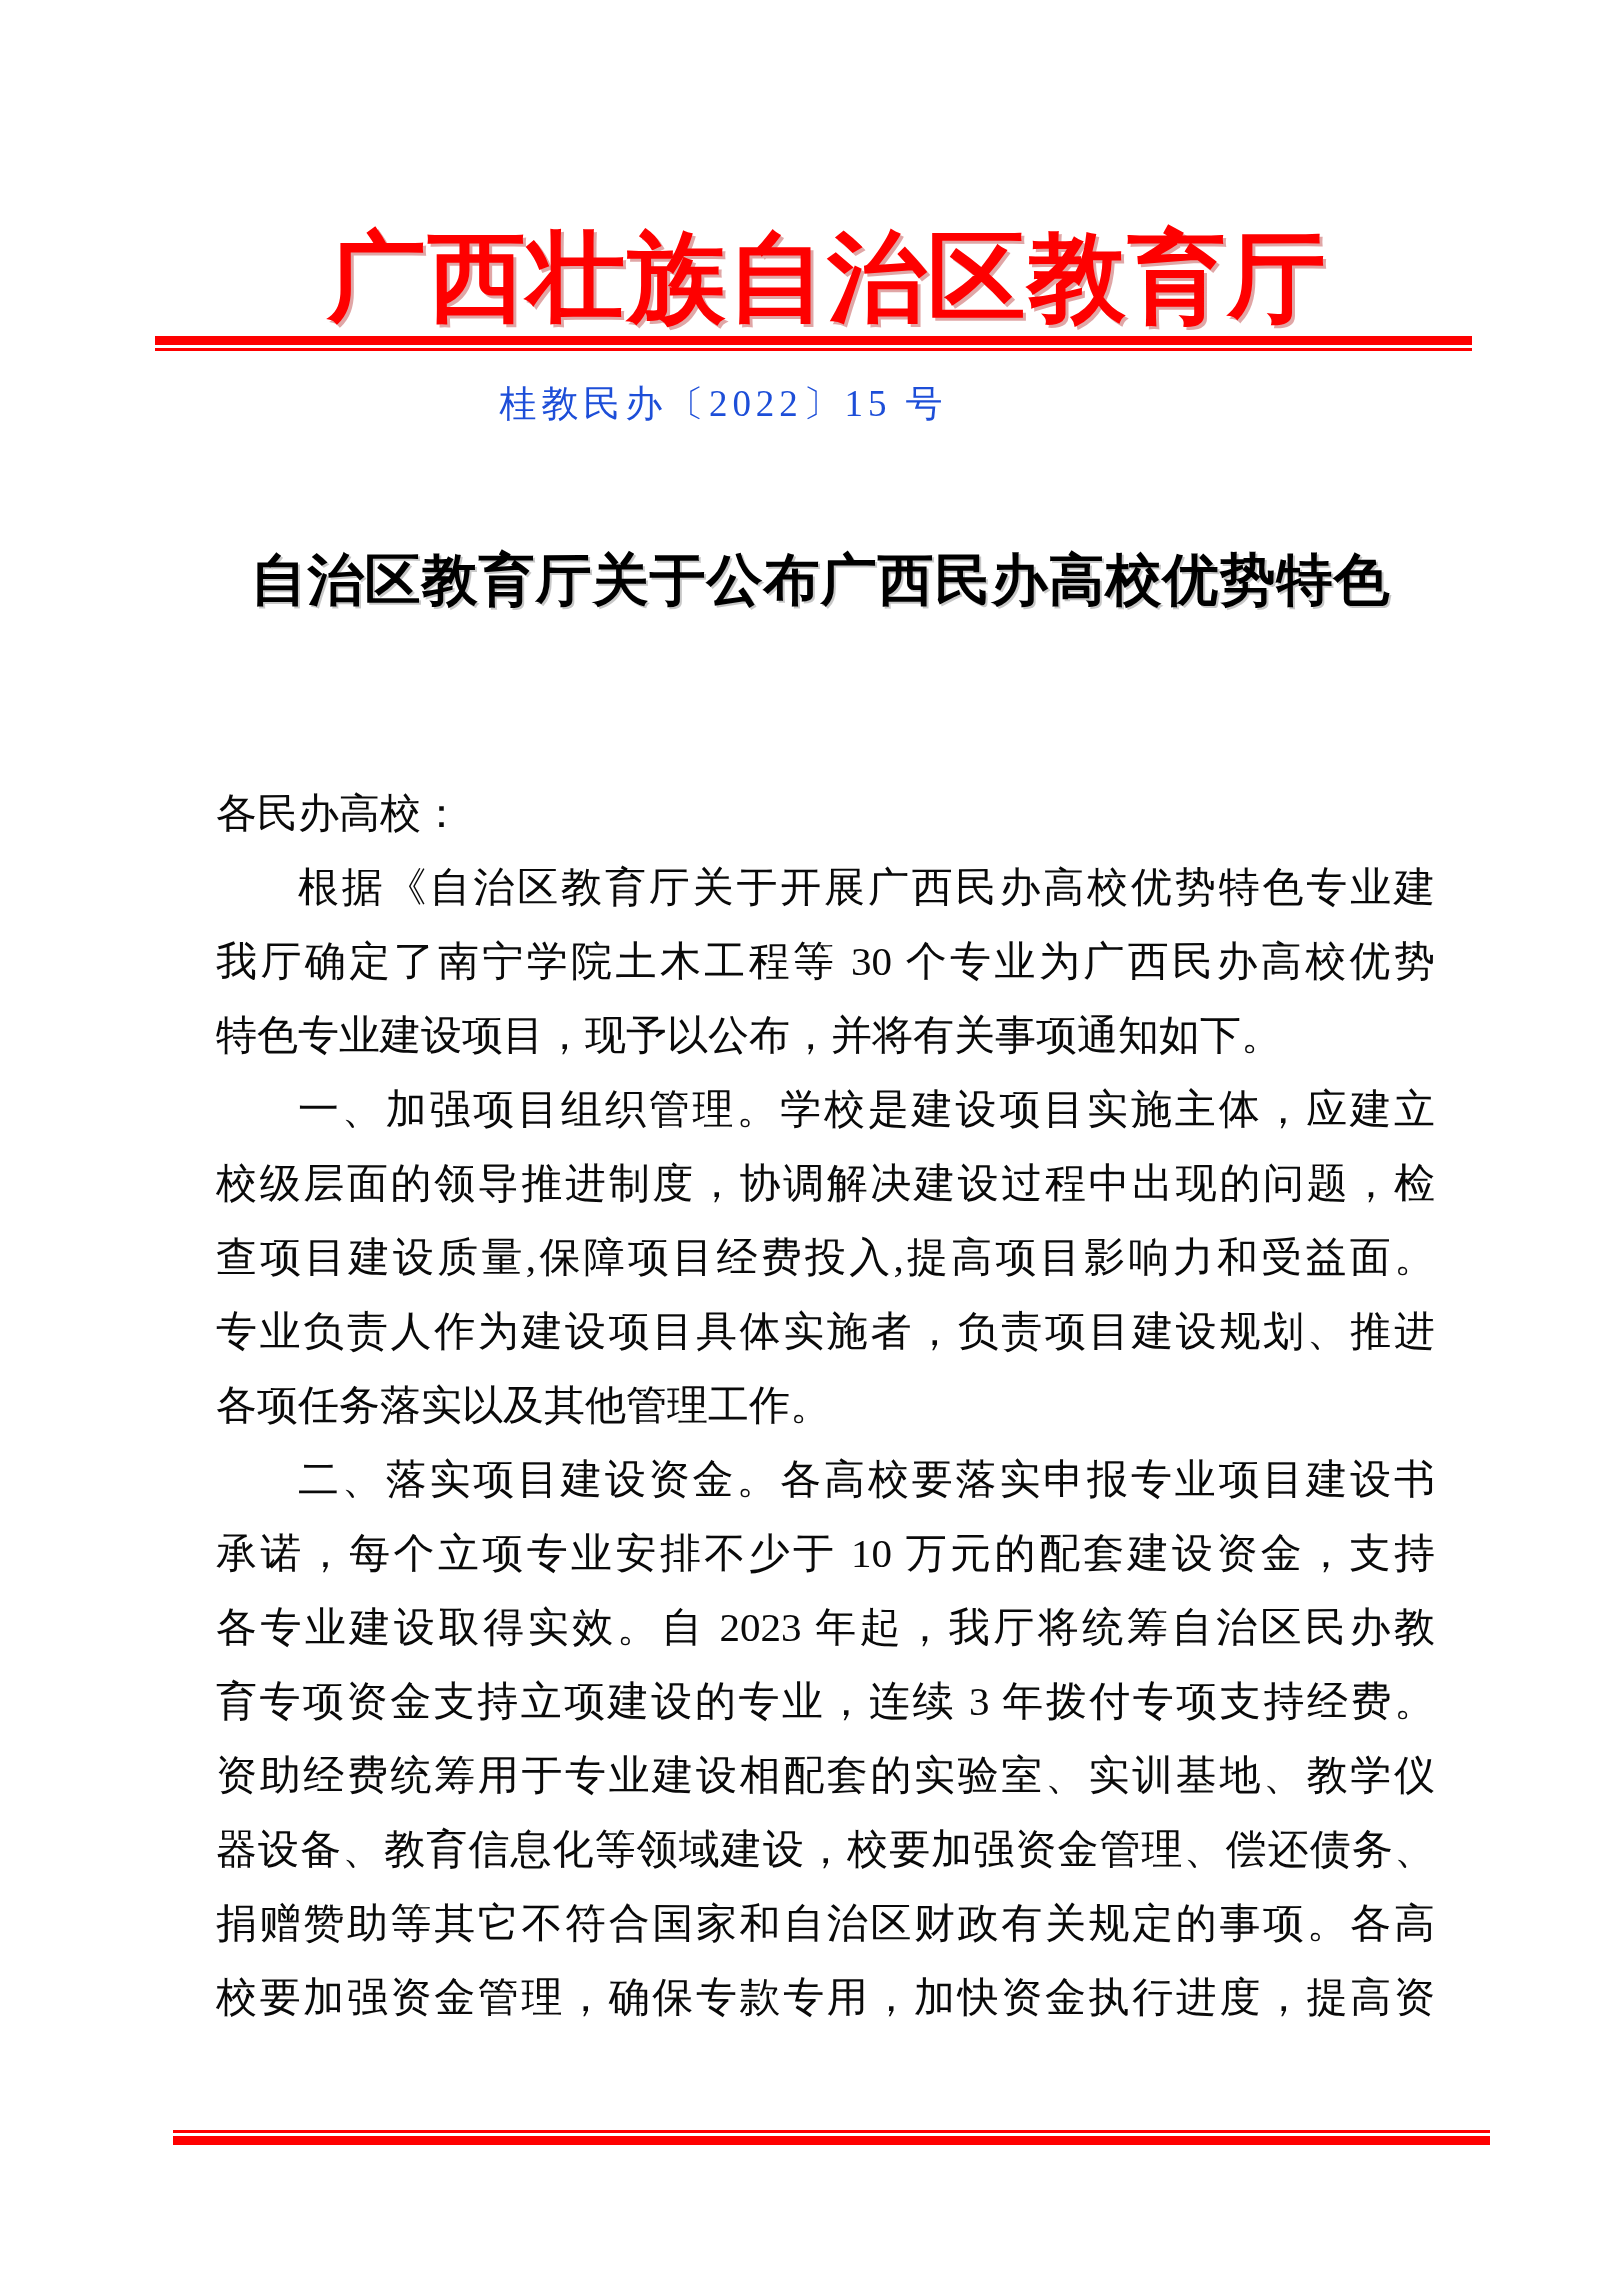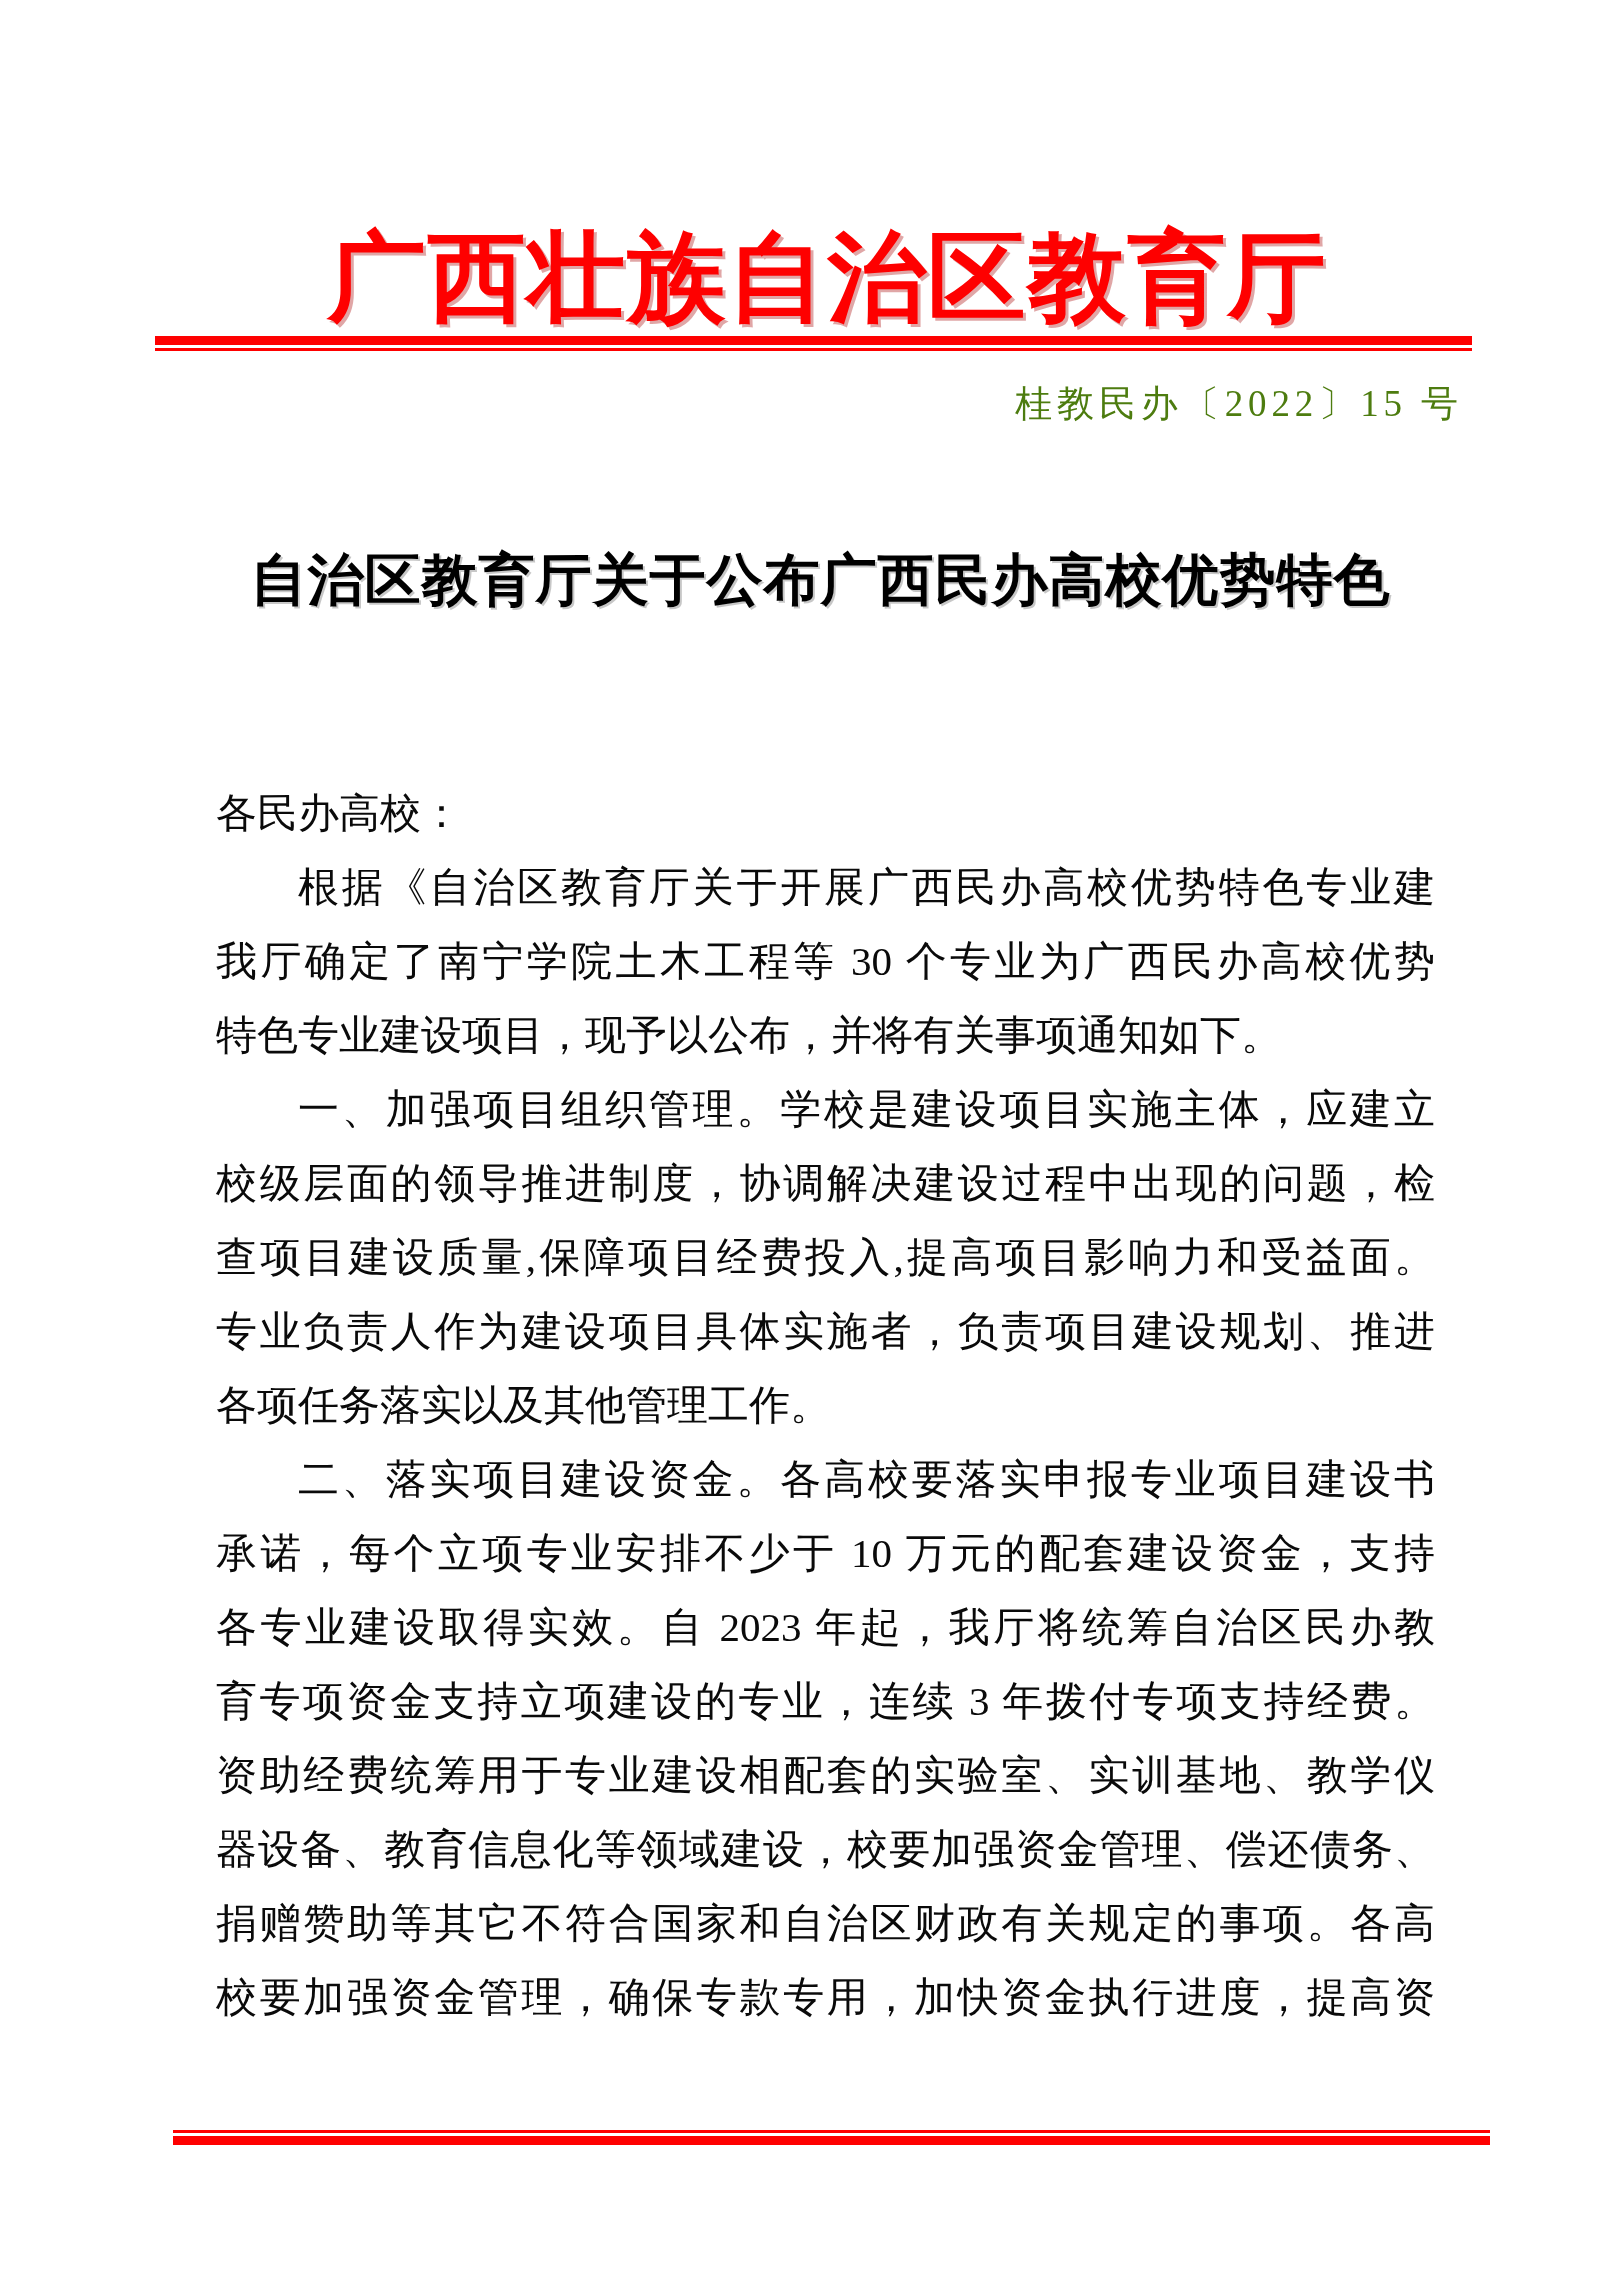--- a/index.html
+++ b/index.html
@@ -44,26 +44,26 @@
   }
   .rule-top .bar-thick { height: 8.8px; background: #fe0000; }
   .rule-top .bar-gap   { height: 2.9px; background: transparent; }
   .rule-top .bar-thin  { height: 2.9px; background: #fe0000; }
 
   
   .doc-number {
     position: absolute;
     top: 382px;
     left: 0;
-    right: 158px;
-    text-align: right;
+    right: 174px;
+    text-align: center;
     font-size: 37px;
     line-height: 43px;
     letter-spacing: 4.9px;
-    color: #4d7c0f;
+    color: #1d4ed8;
     white-space: nowrap;
   }
 
   
   .doc-title {
     position: absolute;
     top: 526px;
     left: 0;
     width: 100%;
     margin: 10px;

